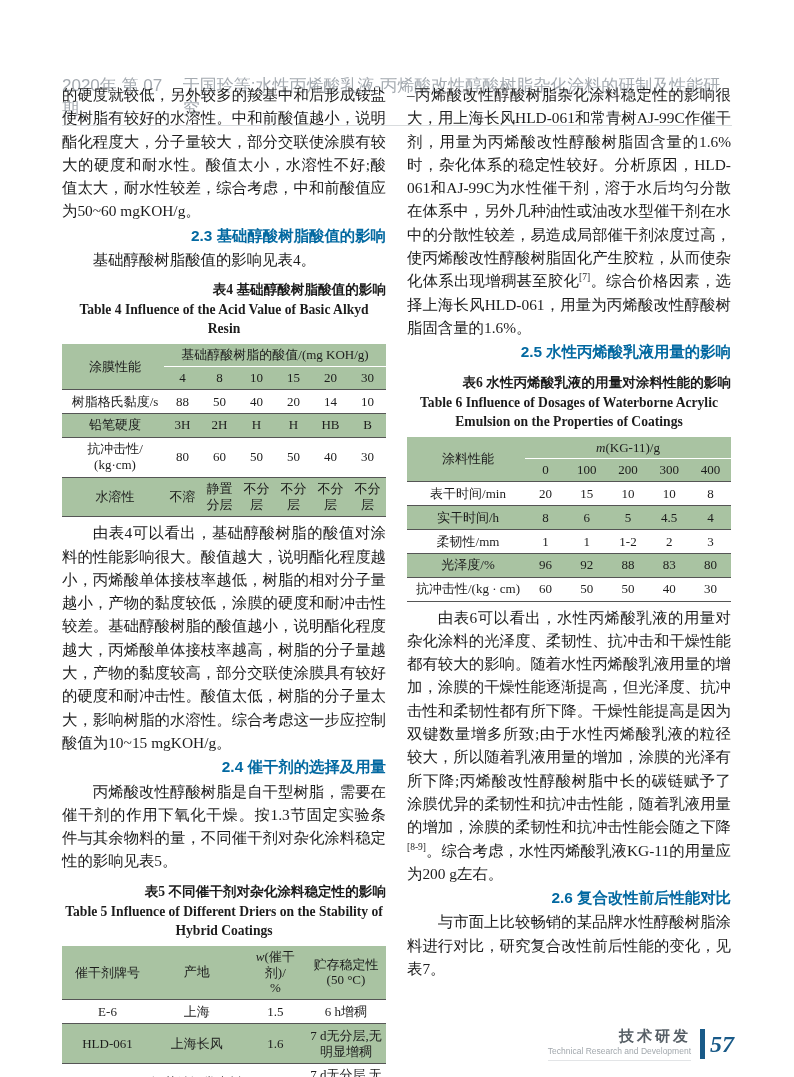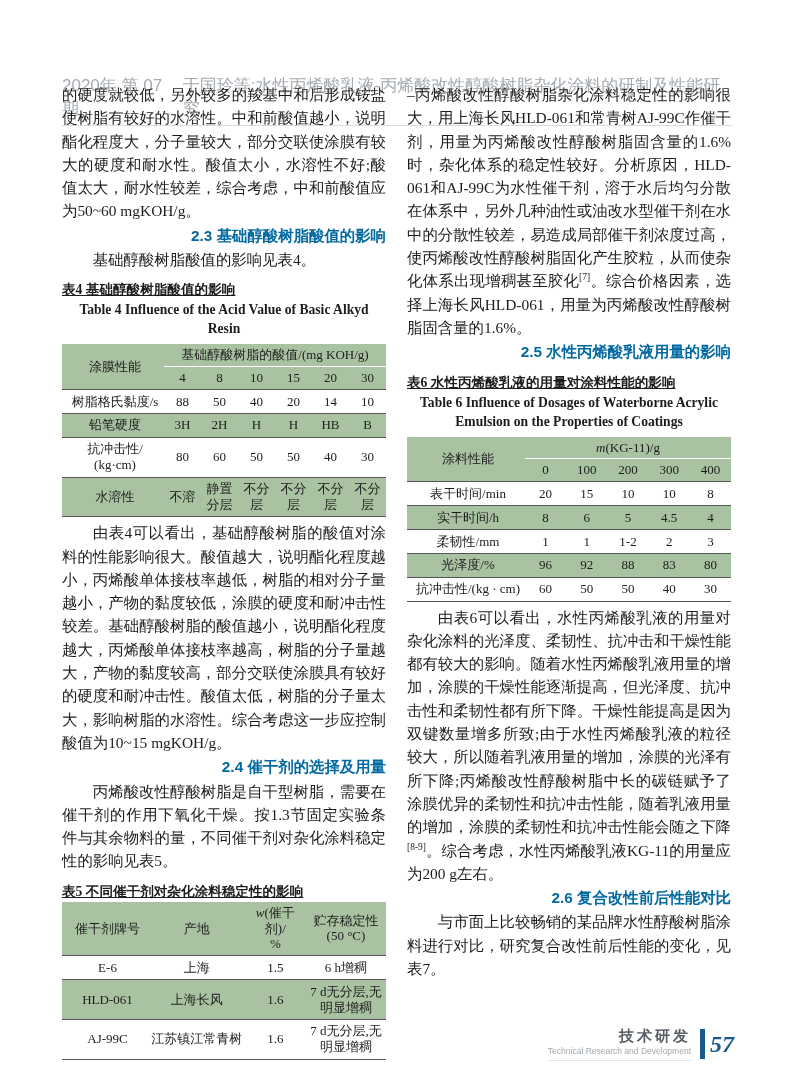--- a/index.html
+++ b/index.html
@@ -27,22 +27,22 @@
   p { margin:0; }
   .indent { text-indent:2em; }
   .sec-heading {
     color:#0369a1; font-weight:bold; font-size:15.4px;
     margin:1px 0 1px; text-align:right;
     font-family:"Liberation Sans","DejaVu Sans",sans-serif;
   }
   sup { font-size:9.5px; line-height:0; }
   
   .cap-zh {
-    text-align:left; font-weight:bold; font-size:13.6px;
-    margin:9px 0 1px; line-height:19px; text-indent:0;text-decoration:underline;
+    text-align:right; font-weight:bold; font-size:13.6px;
+    margin:9px 0 1px; line-height:19px; text-indent:0;
   }
   .cap-en {
     text-align:center; font-weight:bold; font-size:13.6px;
     margin:0 0 6px; line-height:19px; text-indent:0;
     font-family:"Liberation Serif",serif;
   }
   
   table {
     width:100%; border-collapse:collapse; table-layout:fixed;
     font-size:13px; line-height:1.22; text-align:center;
@@ -50,21 +50,21 @@
   }
   thead th { background:#a9c3a2; font-weight:normal; padding:3px 1px; }
   tbody td, tbody th { padding:3.5px 1px; font-weight:normal; }
   tbody tr { border-top:1px solid #555; }
   tbody tr:last-child { border-bottom:1px solid #555; }
   tbody tr:nth-child(even) { background:#a9c3a2; }
   th.rowlabel, tbody th { text-align:center; padding-left:5px; }
   th.spanhead { border-bottom:1.5px solid #ffffff; }
   .t4-label { width:96px; }
   .t6-label { width:112px; }
-  .t5-c1 { width:26%; } .t5-c2 { width:30%; } .t5-c3 { width:19%;margin-top:46px; } .t5-c4 { width:25%; }
+  .t5-c1 { width:26%; } .t5-c2 { width:30%;font-family:Liberation Mono, monospace; } .t5-c3 { width:19%;margin-top:46px; } .t5-c4 { width:25%; }
   
   .footer {
     position:absolute; right:60px; bottom:16px;
     display:flex; align-items:center;
   }
   .footer-text {
     text-align:right; padding-bottom:4px;
     border-bottom:1px solid #e3e5e7;
   }
   .footer-zh {
@@ -155,20 +155,21 @@
           </tr>
         </tbody>
     </table>
 
     <p class="indent">由表4可以看出，基础醇酸树脂的酸值对涂料的性能影响很大。酸值越大，说明酯化程度越小，丙烯酸单体接枝率越低，树脂的相对分子量越小，产物的黏度较低，涂膜的硬度和耐冲击性较差。基础醇酸树脂的酸值越小，说明酯化程度越大，丙烯酸单体接枝率越高，树脂的分子量越大，产物的黏度较高，部分交联使涂膜具有较好的硬度和耐冲击性。酸值太低，树脂的分子量太大，影响树脂的水溶性。综合考虑这一步应控制酸值为10~15 mgKOH/g。</p>
 
     <p class="sec-heading">2.4  催干剂的选择及用量</p>
     <p class="indent">丙烯酸改性醇酸树脂是自干型树脂，需要在催干剂的作用下氧化干燥。按1.3节固定实验条件与其余物料的量，不同催干剂对杂化涂料稳定性的影响见表5。</p>
 
     <p class="cap-zh">表5  不同催干剂对杂化涂料稳定性的影响</p>
+    <p class="cap-en">Table 5  Influence of Different Driers on the Stability of Hybrid Coatings</p>
 
     <table>
       <thead>
         <tr>
           <th class="rowlabel t5-c1">催干剂牌号</th>
           <th class="t5-c2">产地</th>
           <th class="t5-c3"><i>w</i><span>(催干剂)/</span><br><span>%</span></th>
           <th class="t5-c4"><span>贮存稳定性</span><br><span>(50 °C)</span></th>
         </tr>
       </thead>

